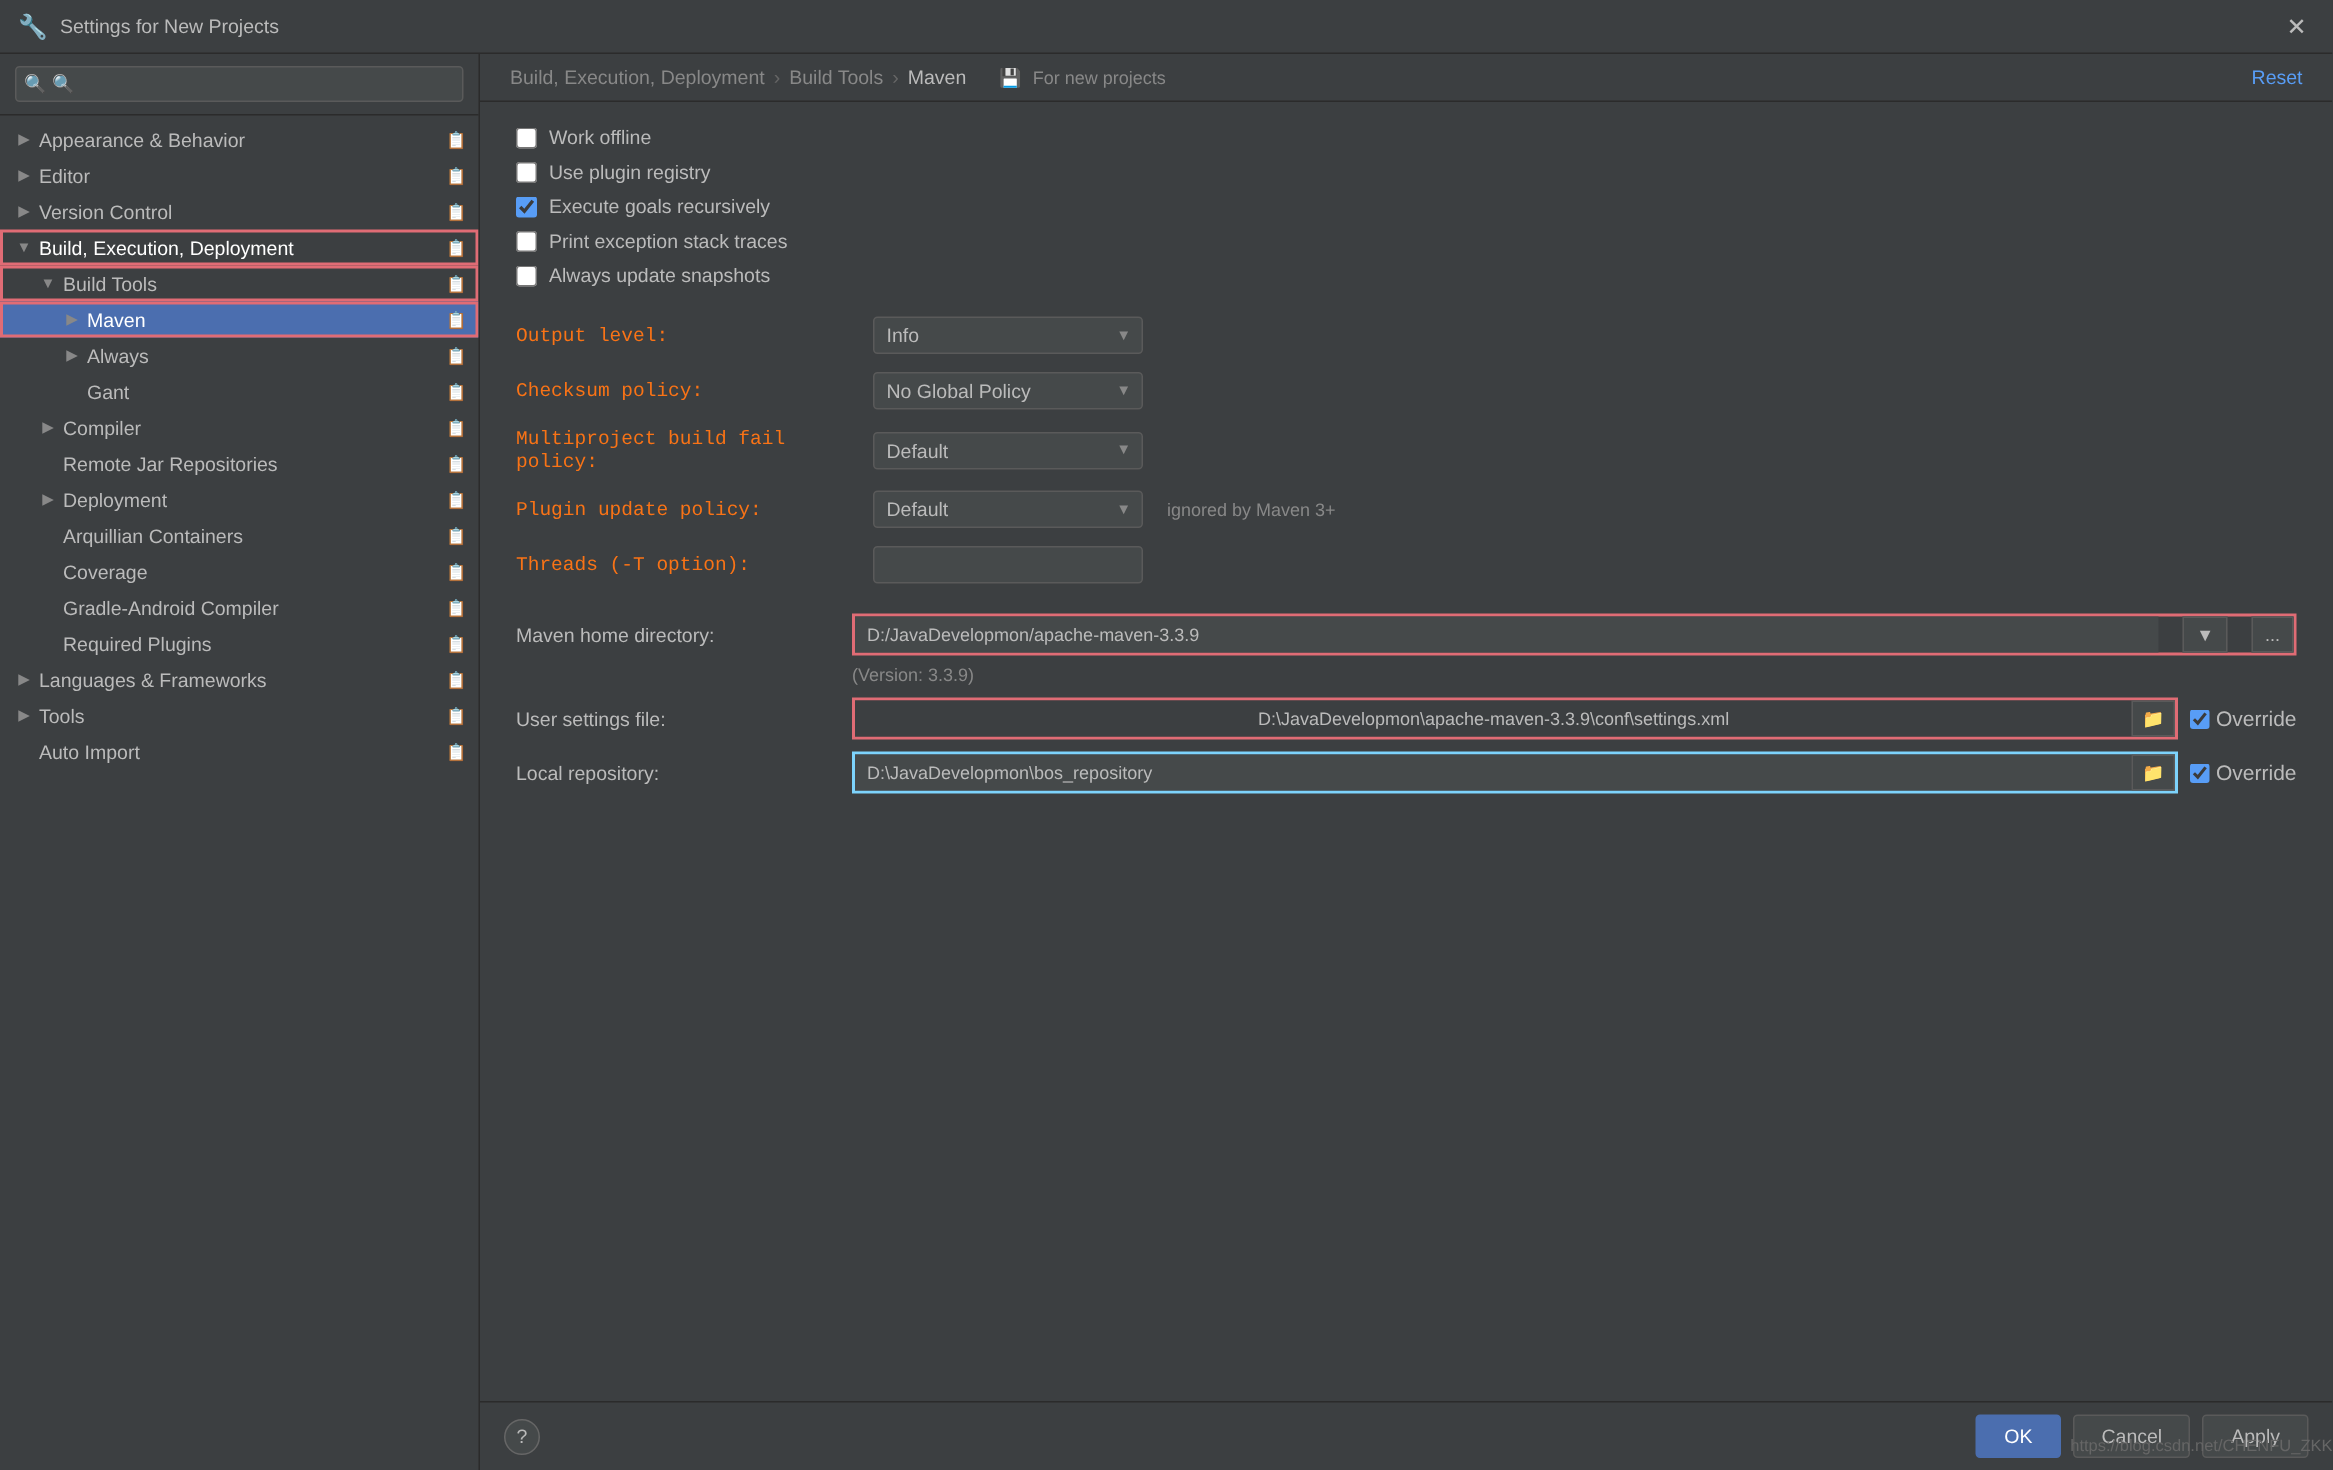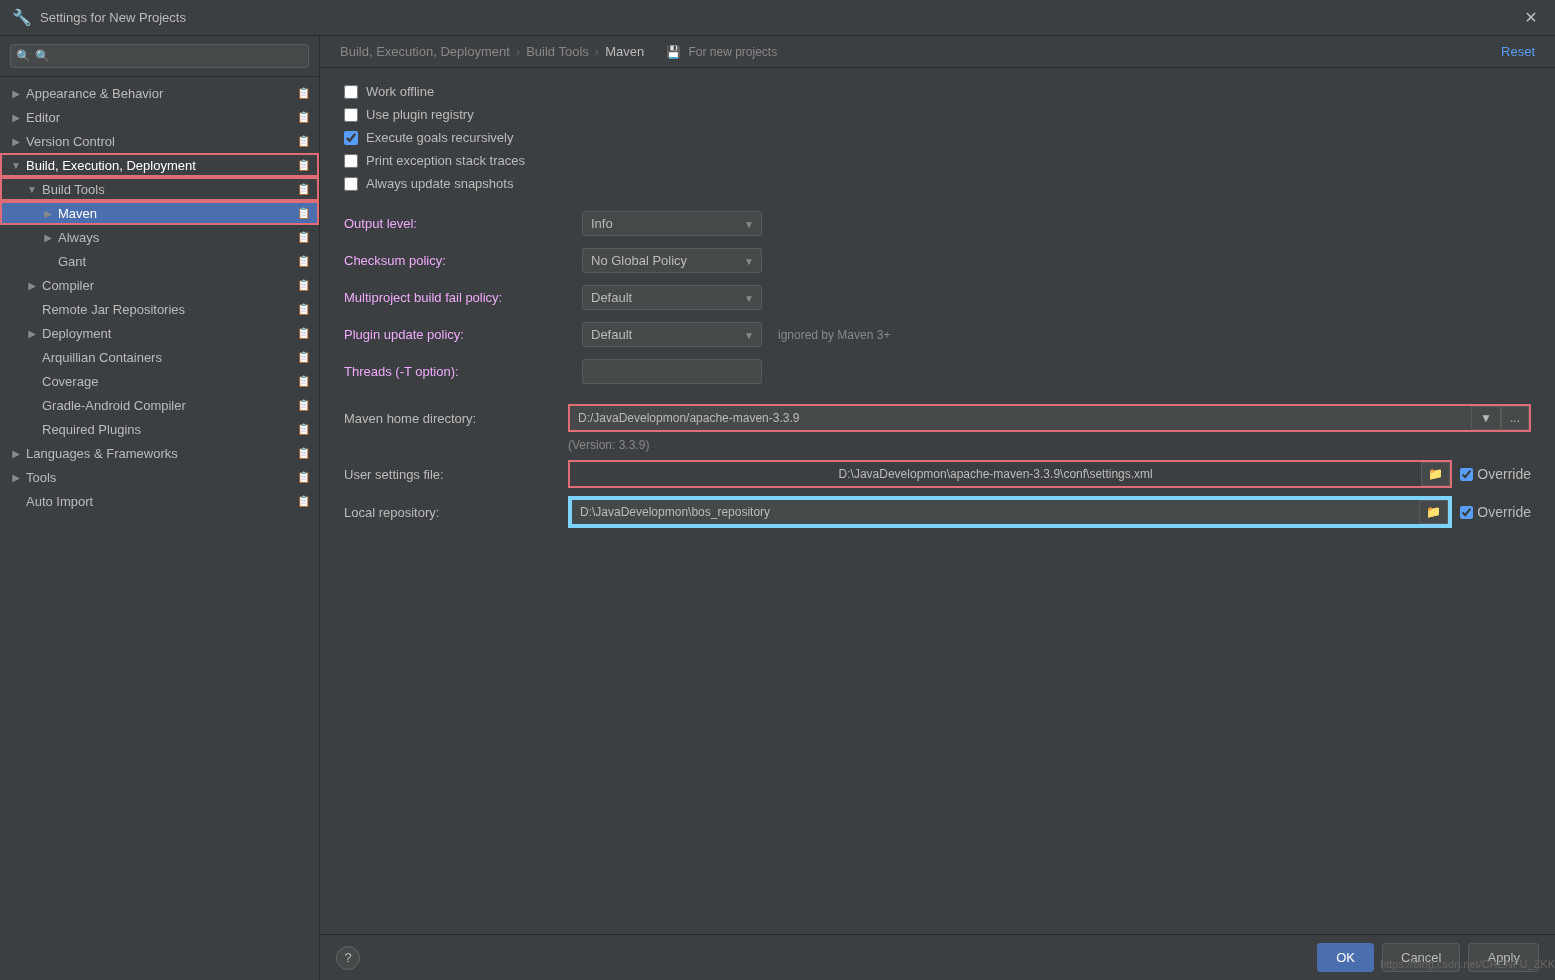--- a/index.html
+++ b/index.html
@@ -209,24 +209,25 @@
       cursor: pointer;
     }
 
     .form-row {
       display: flex;
       align-items: center;
       margin-bottom: 12px;
       gap: 8px;
     }
     .form-label {
-      color: #f0abfc;
+      color: #f97316;
       font-size: 13px;
       width: 230px;
       flex-shrink: 0;
+      font-family: Liberation Mono, monospace;
     }
     .form-select {
       background: #45494a;
       border: 1px solid #5a5a5a;
       color: #bbbbbb;
       font-size: 13px;
       padding: 4px 24px 4px 8px;
       border-radius: 3px;
       cursor: pointer;
       outline: none;
@@ -644,21 +645,21 @@
         <span class="form-label">Threads (-T option):</span>
         <input class="threads-input" type="text" value="" style="">
       </div>
 
       <div style="height:8px;"></div>
 
       <div>
 
         <div class="maven-home-row">
           <span class="maven-home-label">Maven home directory:</span>
-          <div style="display:flex; flex:1; border: 2px solid #e06c75; gap:0;">
+          <div style="display:flex; flex:1; border: 2px solid #e06c75; gap:16px;">
             <input class="maven-home-input" style="flex: 1 1 0%; border: none;" type="text" value="D:/JavaDevelopmon/apache-maven-3.3.9">
             <button class="maven-home-dropdown-btn">▼</button>
             <button class="maven-home-browse-btn">...</button>
           </div>
         </div>
 
         <div class="version-text">(Version: 3.3.9)</div>
 
         <div class="file-row">
           <span class="file-label">User settings file:</span>
@@ -667,21 +668,21 @@
             <button class="file-browse-btn">📁</button>
           </div>
           <div class="override-cb">
             <input type="checkbox" id="cb-override-settings" checked="" style="">
             <label for="cb-override-settings" class="override-label">Override</label>
           </div>
         </div>
 
         <div class="file-row">
           <span class="file-label">Local repository:</span>
-          <div style="display:flex; flex:1; border: 4px solid #7dd3fc; gap:0;">
+          <div style="display:flex; flex:1; border: 2px solid #7dd3fc; gap:0;">
             <input class="local-repo-input" style="border: none; flex: 1 1 0%;" type="text" value="D:\JavaDevelopmon\bos_repository">
             <button class="file-browse-btn">📁</button>
           </div>
           <div class="override-cb">
             <input type="checkbox" id="cb-override-repo" checked="" style="">
             <label for="cb-override-repo" class="override-label">Override</label>
           </div>
         </div>
 
       </div>

